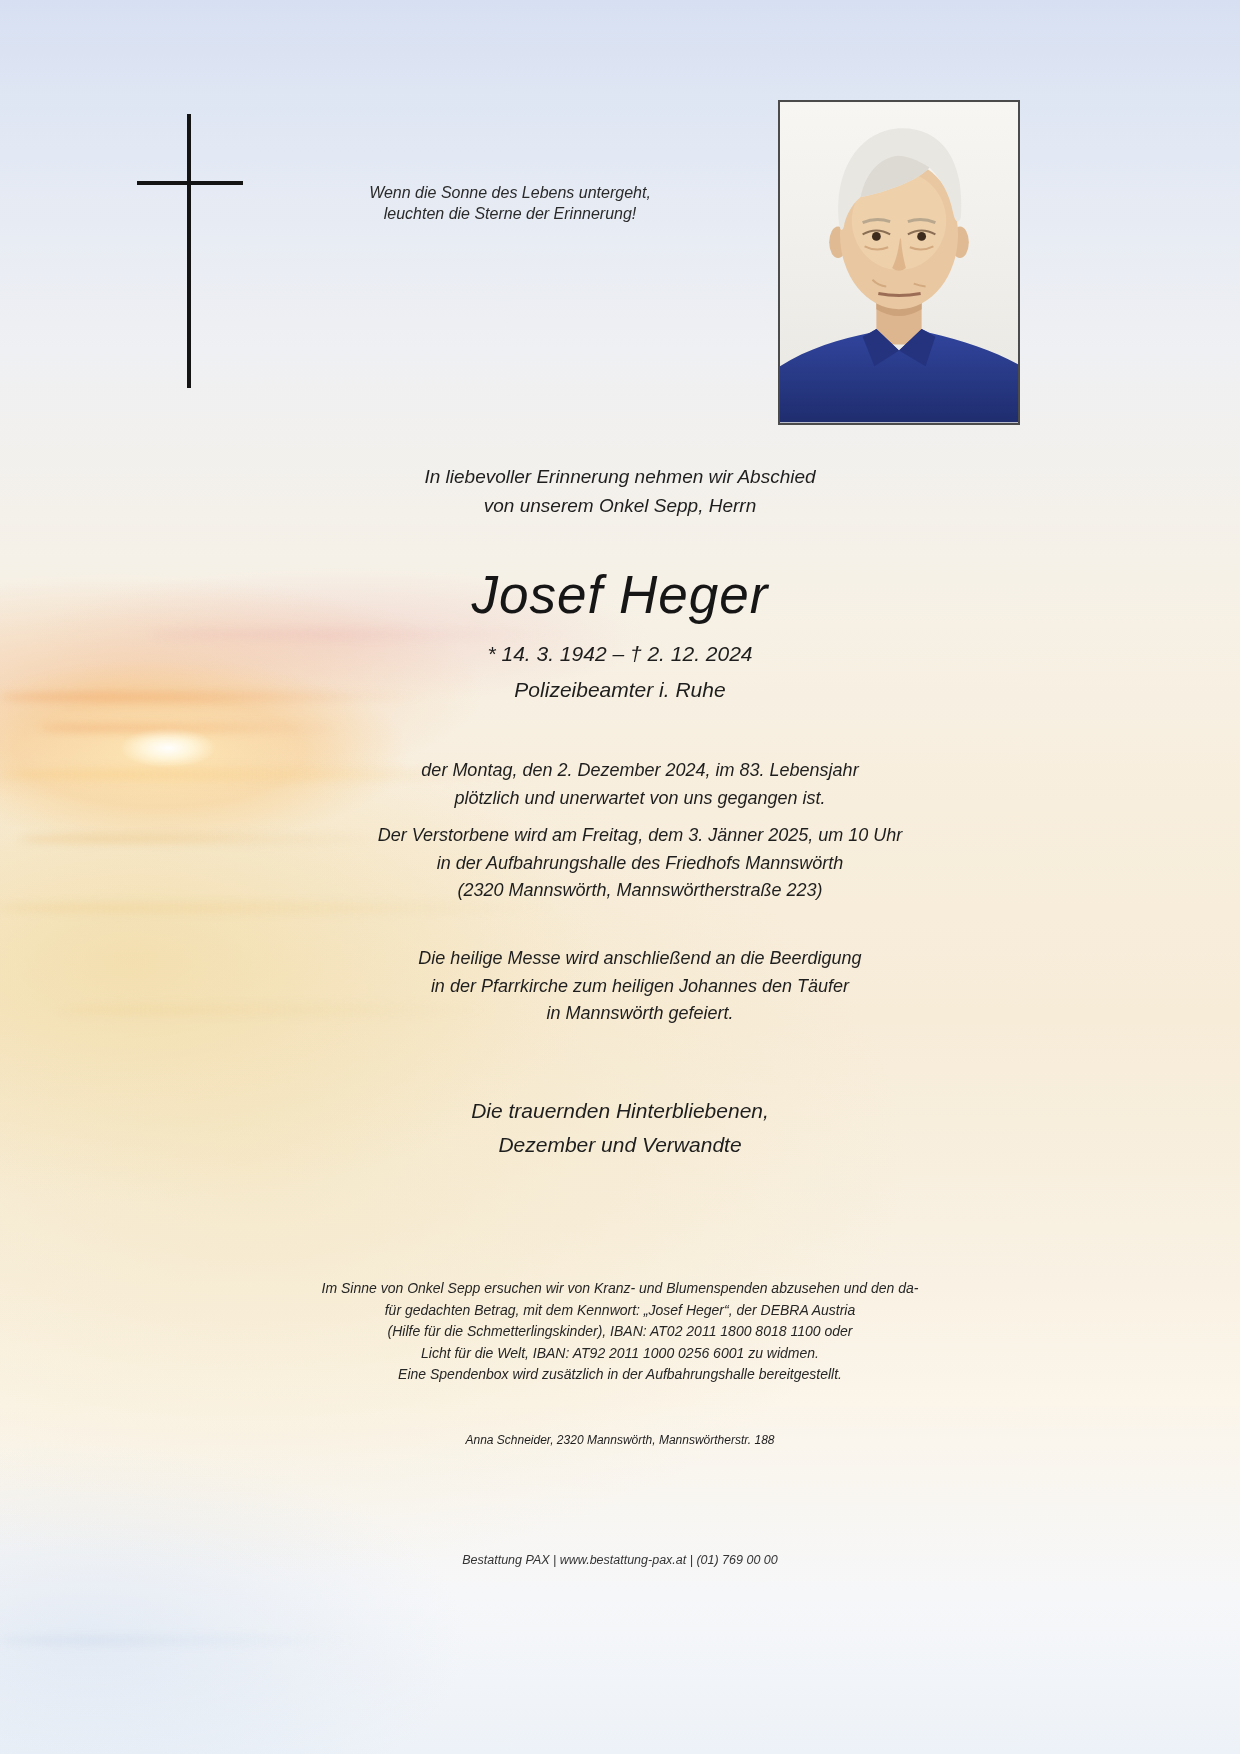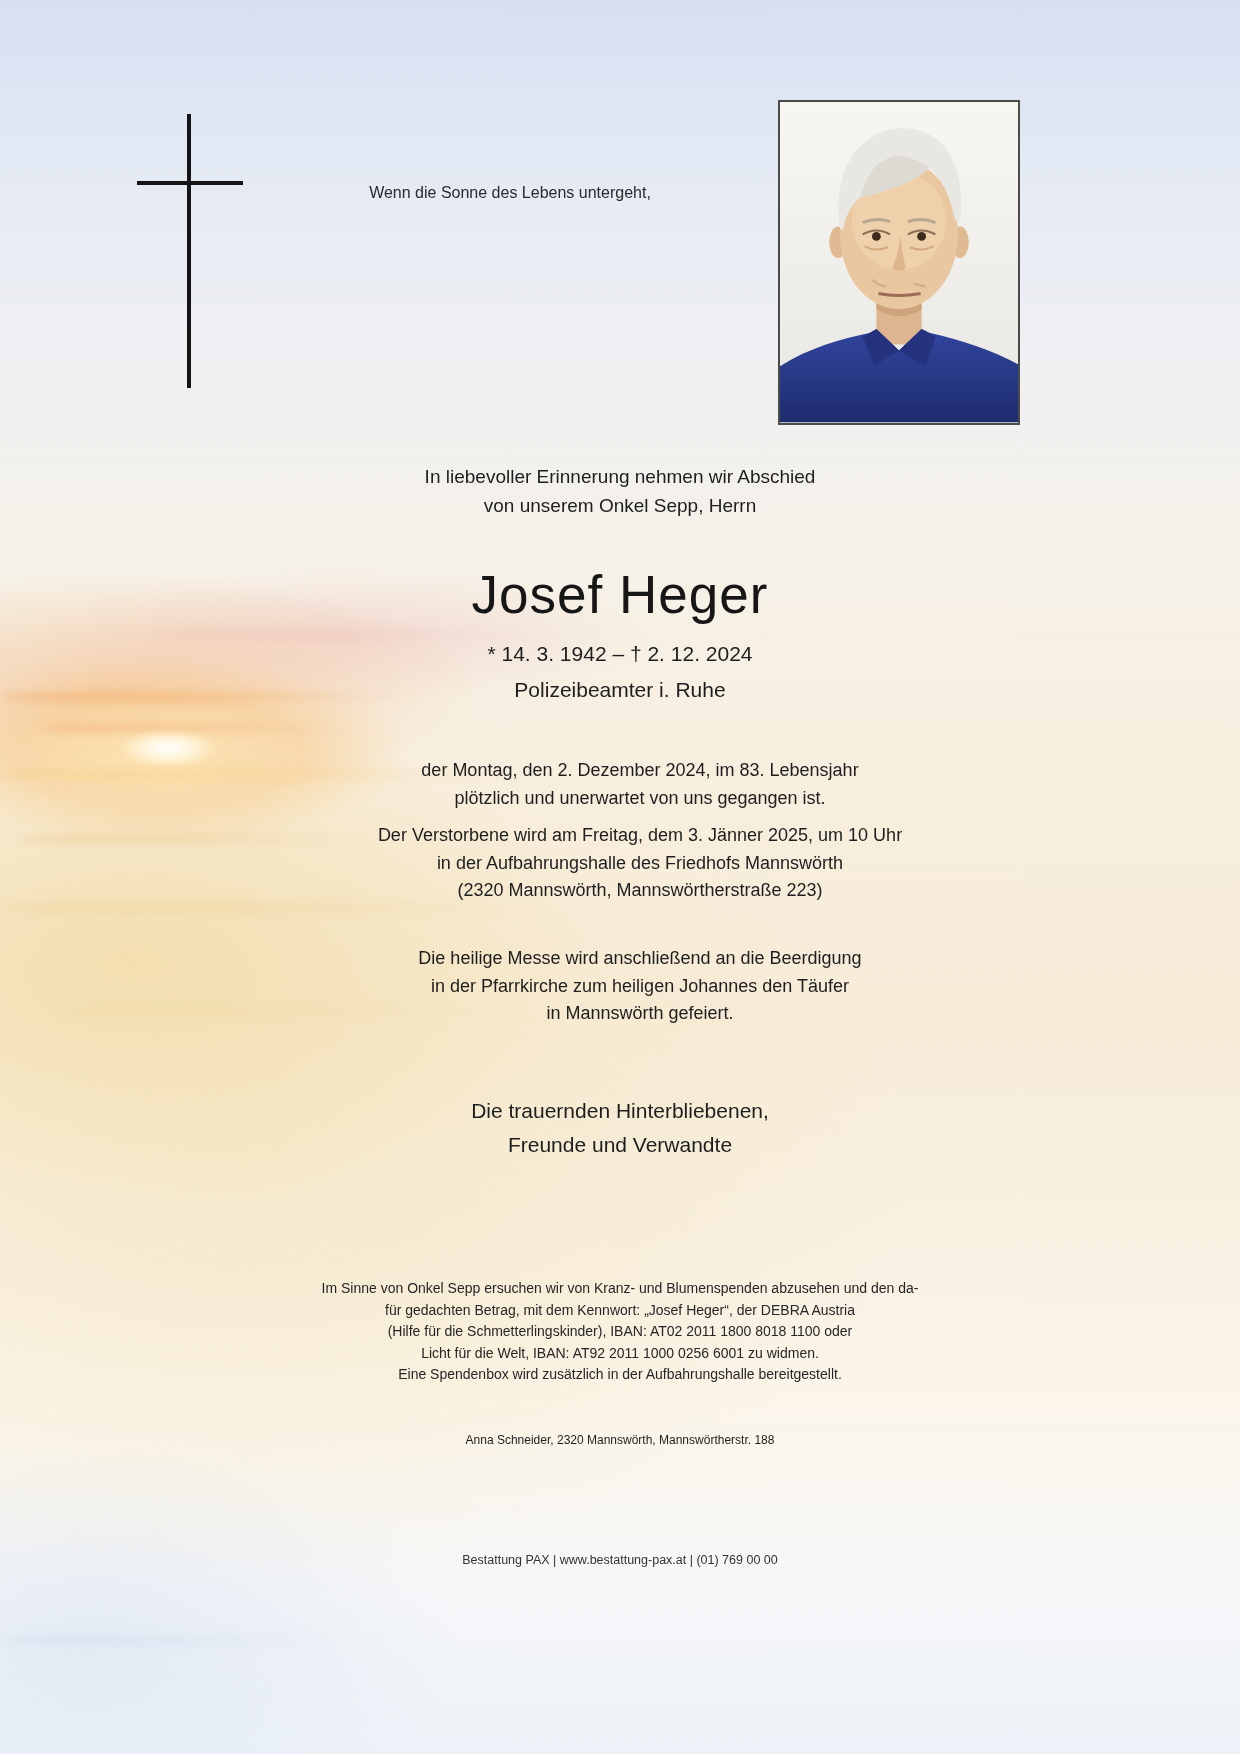--- a/index.html
+++ b/index.html
@@ -6,20 +6,21 @@
   html, body { margin: 0; padding: 0; background: #9a9a9a; }
   .page {
     position: relative;
     width: 1240px;
     height: 1754px;
     margin: 0 auto;
     overflow: hidden;
     font-family: "Liberation Sans", "DejaVu Sans", sans-serif;
     color: #1e1e1e;
     background: #ffffff;
+    font-style: italic;
   }
   
   .bg {
     position: absolute; inset: 0;
     background-image:
       radial-gradient(ellipse 62px 26px at 168px 748px, rgba(255,255,255,0.98), rgba(255,246,220,0.9) 40%, rgba(252,222,160,0) 78%),
       radial-gradient(ellipse 320px 120px at 160px 752px, rgba(255,230,175,0.8), rgba(249,202,132,0.45) 45%, rgba(246,202,142,0) 78%),
       radial-gradient(ellipse 520px 160px at 110px 688px, rgba(243,178,122,0.5), rgba(243,178,122,0) 72%),
       radial-gradient(ellipse 430px 95px at 340px 636px, rgba(238,192,188,0.45), rgba(238,192,188,0) 72%),
       radial-gradient(ellipse 620px 320px at 130px 960px, rgba(240,212,142,0.5), rgba(240,212,142,0) 76%),
@@ -134,20 +135,21 @@
 
       <path d="M122 138 C120 152 118 160 114 168 Q121 174 128 168 C126 160 124 152 123 138" fill="#dfb68c"></path>
 
       <path d="M100 194 Q121 198 143 194" stroke="#9c6d55" stroke-width="3" fill="none"></path>
       <path d="M94 180 Q100 186 108 187 M148 187 Q142 186 136 184" stroke="#d3a97f" stroke-width="2" fill="none"></path>
     </svg>
   </div>
 
   <div class="tb quote">
     <span class="line">Wenn die Sonne des Lebens untergeht,</span>
+    <span class="line">leuchten die Sterne der Erinnerung!</span>
   </div>
 
   <div class="tb intro">
     <span class="line">In liebevoller Erinnerung nehmen wir Abschied</span>
     <span class="line">von unserem Onkel Sepp, Herrn</span>
   </div>
 
   <div class="tb name">Josef Heger</div>
   <div class="tb dates">* 14. 3. 1942 – † 2. 12. 2024</div>
   <div class="tb prof">Polizeibeamter i. Ruhe</div>
@@ -164,21 +166,21 @@
   </div>
 
   <div class="tb body-p mass">
     <span class="line">Die heilige Messe wird anschließend an die Beerdigung</span>
     <span class="line">in der Pfarrkirche zum heiligen Johannes den Täufer</span>
     <span class="line">in Mannswörth gefeiert.</span>
   </div>
 
   <div class="tb mourners">
     <span class="line">Die trauernden Hinterbliebenen,</span>
-    <span class="line">Freunde und Verwandte</span>
+    <span class="line">Dezember und Verwandte</span>
   </div>
 
   <div class="tb donation">
     <span class="line">Im Sinne von Onkel Sepp ersuchen wir von Kranz- und Blumenspenden abzusehen und den da-</span>
     <span class="line">für gedachten Betrag, mit dem Kennwort: „Josef Heger“, der DEBRA Austria</span>
     <span class="line">(Hilfe für die Schmetterlingskinder), IBAN: AT02 2011 1800 8018 1100 oder</span>
     <span class="line">Licht für die Welt, IBAN: AT92 2011 1000 0256 6001 zu widmen.</span>
     <span class="line">Eine Spendenbox wird zusätzlich in der Aufbahrungshalle bereitgestellt.</span>
   </div>
 

